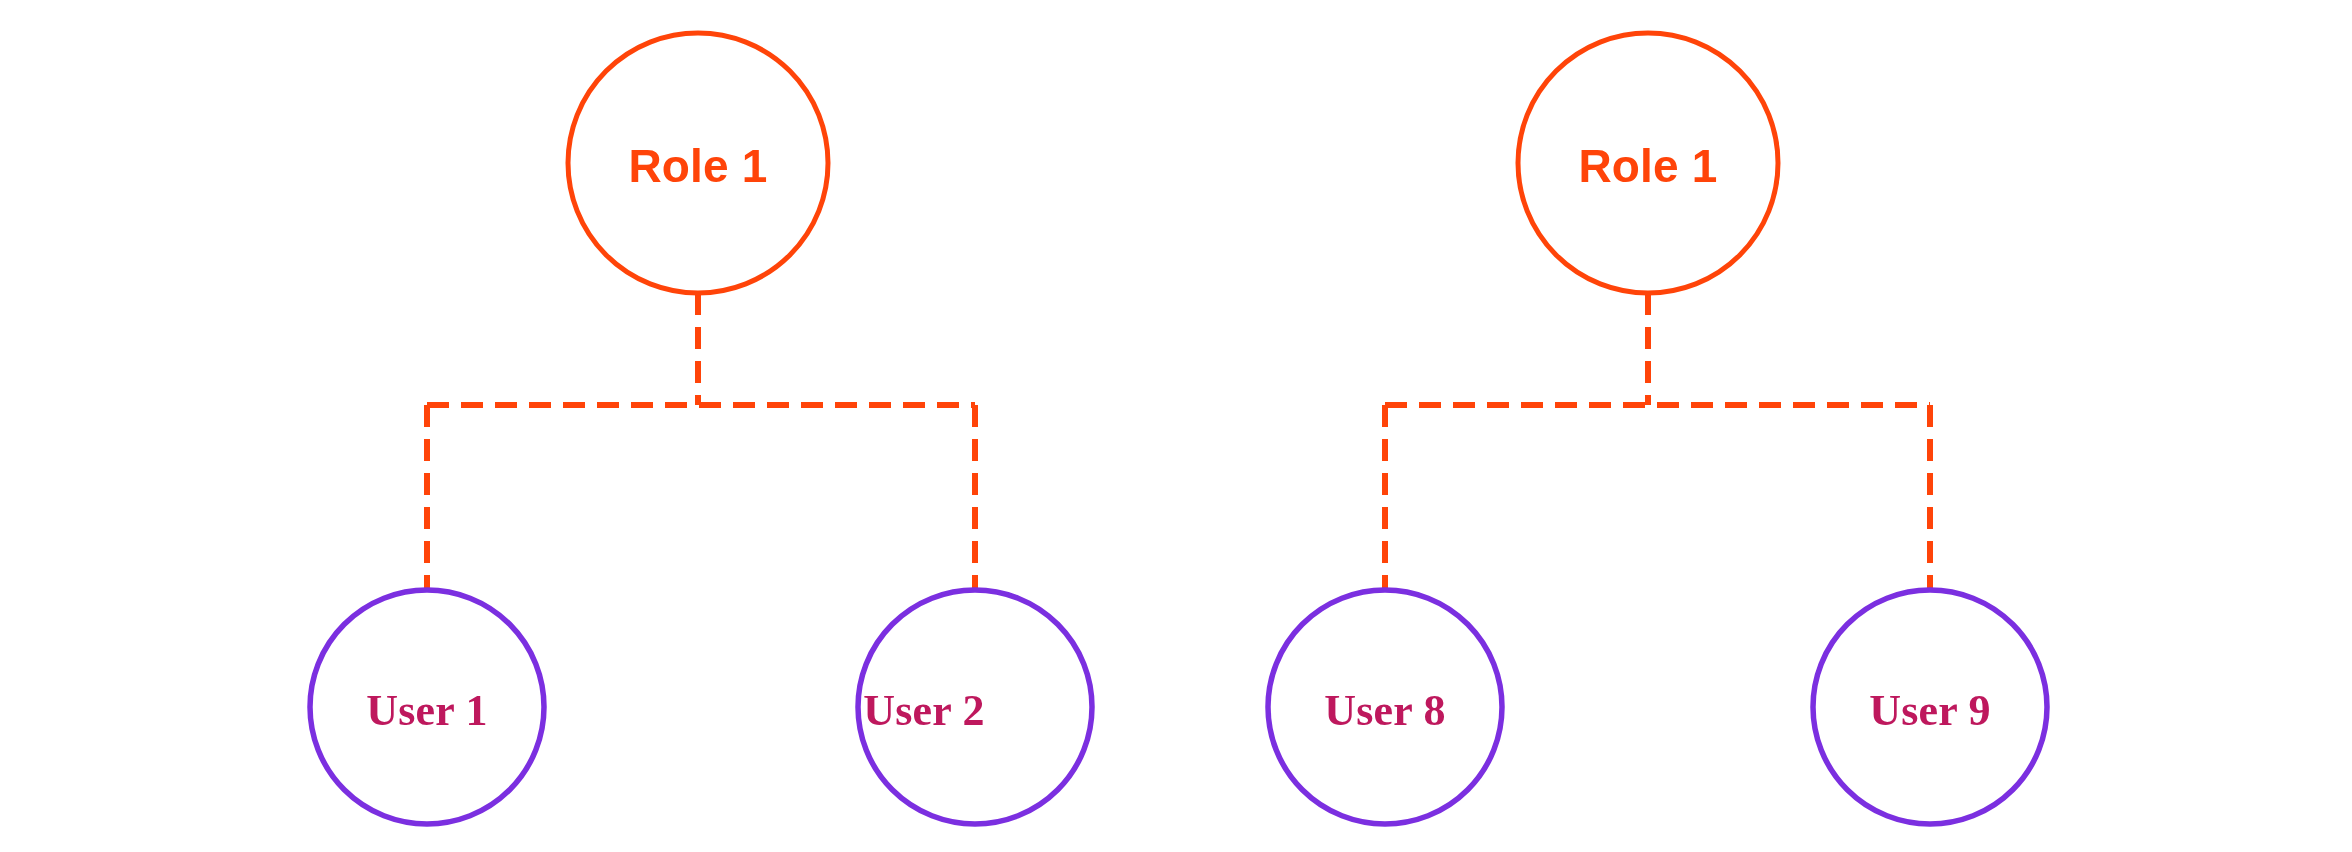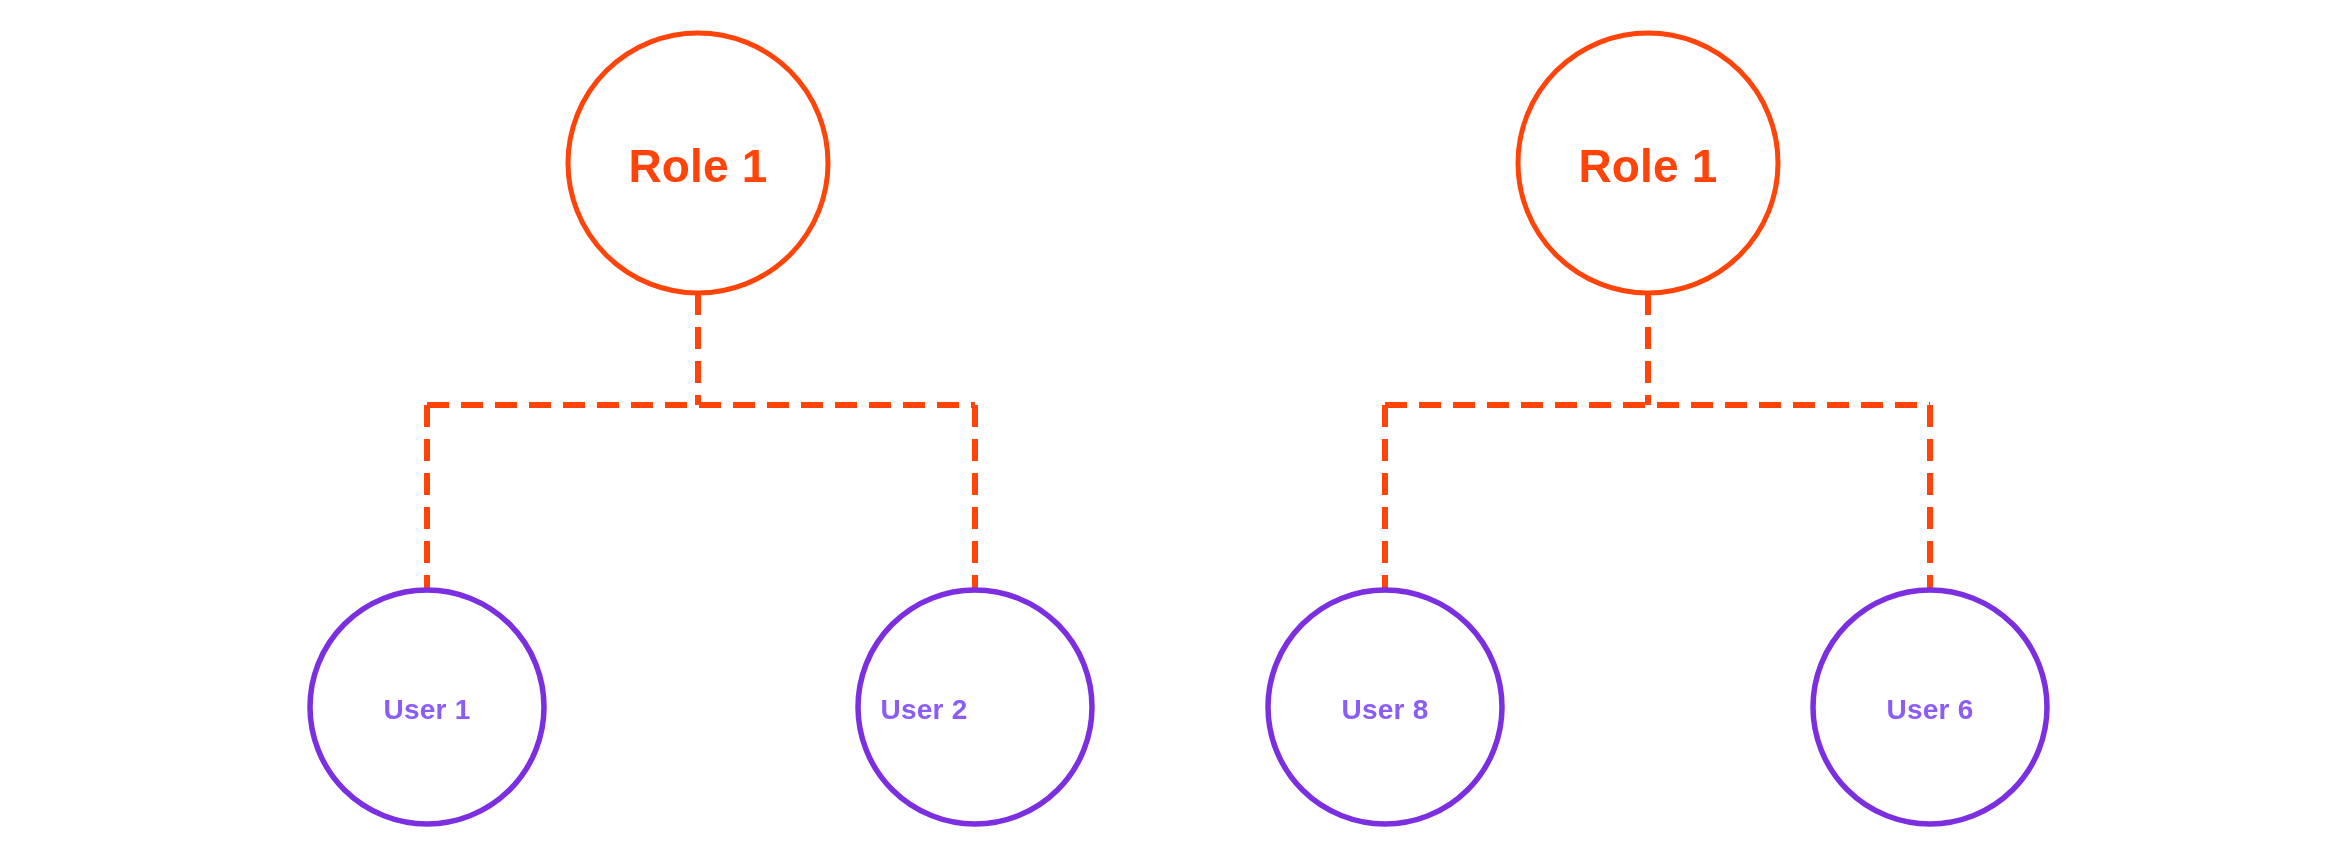--- a/index.html
+++ b/index.html
@@ -32,22 +32,23 @@
     font-weight: bold;
     letter-spacing: 0.2px;
     pointer-events: none;
     user-select: none;
   }
   .role-label {
     font-size: 46px;
     color: #FF4409;
   }
   .user-label {
-    font-size: 28px;
-    color: #8b5cf6;
+    font-size: 44px;
+    color: #be185d;
+    font-family: Liberation Serif, serif;
   }
 </style>
 </head>
 <body style="background: rgb(255, 255, 255);">
 
 <div id="diagram-canvas" style="width: 2152px; height: 852px; background: rgb(255, 255, 255);">
 
   <svg id="diagram-svg" viewBox="0 0 2352 852" xmlns="http://www.w3.org/2000/svg">
 
     <g>
@@ -72,15 +73,15 @@
       <circle class="node-circle" cx="1385" cy="707" r="117" fill="none" stroke="#7B2FE0" stroke-width="5.5"></circle>
       <circle class="node-circle" cx="1930" cy="707" r="117" fill="none" stroke="#7B2FE0" stroke-width="5.5"></circle>
     </g>
   </svg>
 
   <div class="node-label role-label" style="left: 698px; top: 166px;">Role 1</div>
   <div class="node-label role-label" style="left: 1648px; top: 166px;">Role 1</div>
   <div class="node-label user-label" style="left: 427px; top: 710px;">User 1</div>
   <div class="node-label user-label" style="left: 924px; top: 710px;">User 2</div>
   <div class="node-label user-label" style="left: 1385px; top: 710px;">User 8</div>
-  <div class="node-label user-label" style="left: 1930px; top: 710px;">User 6</div>
+  <div class="node-label user-label" style="left: 1930px; top: 710px;">User 9</div>
 
 </div>
 
 </body></html>

